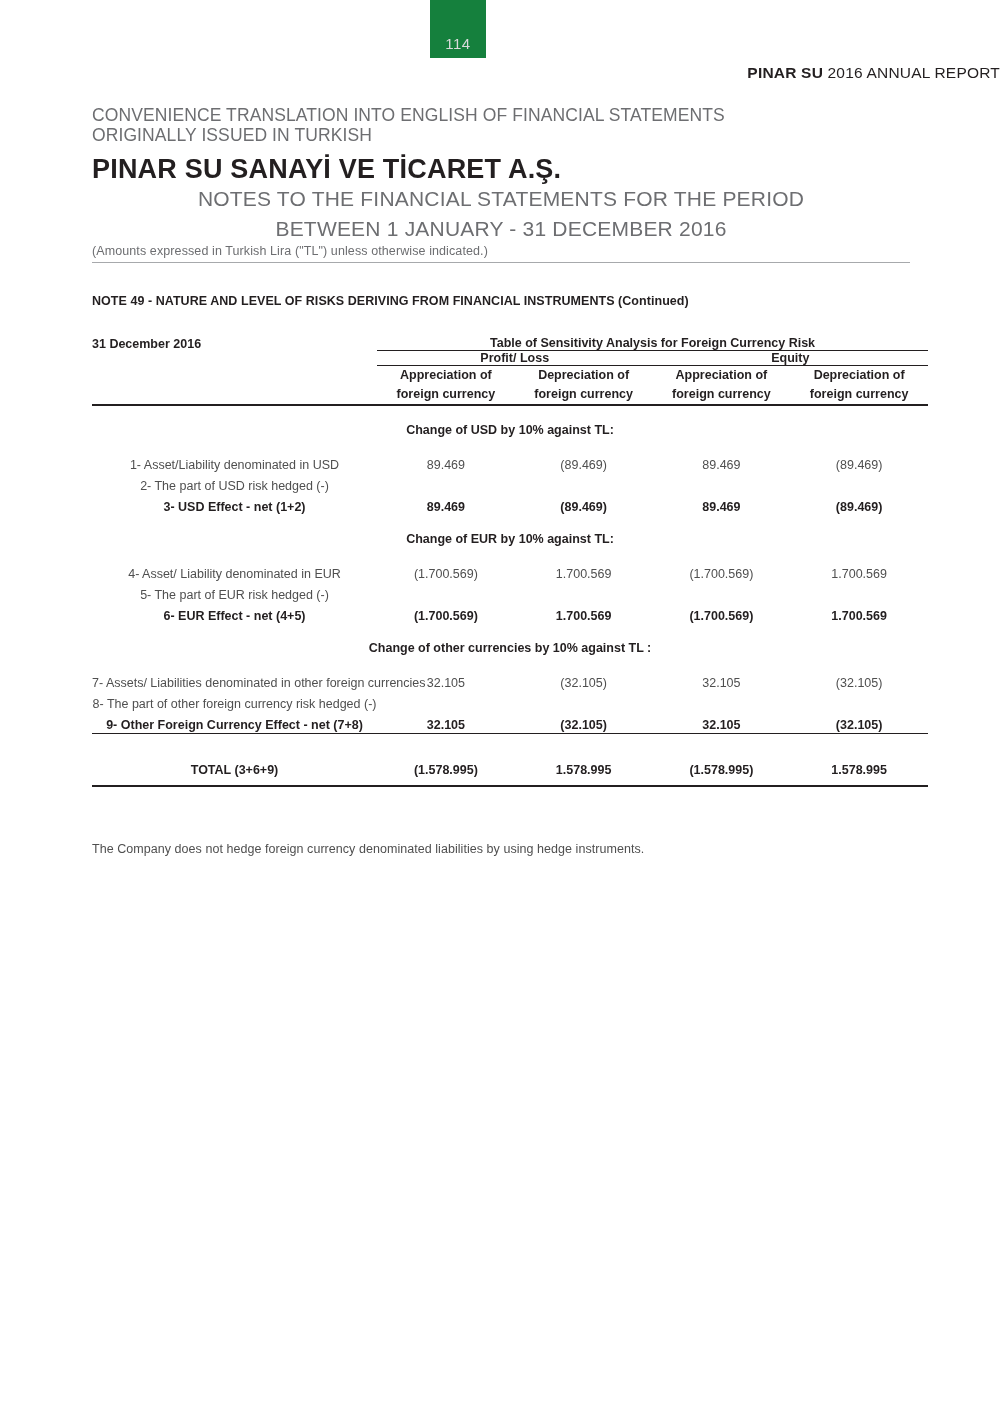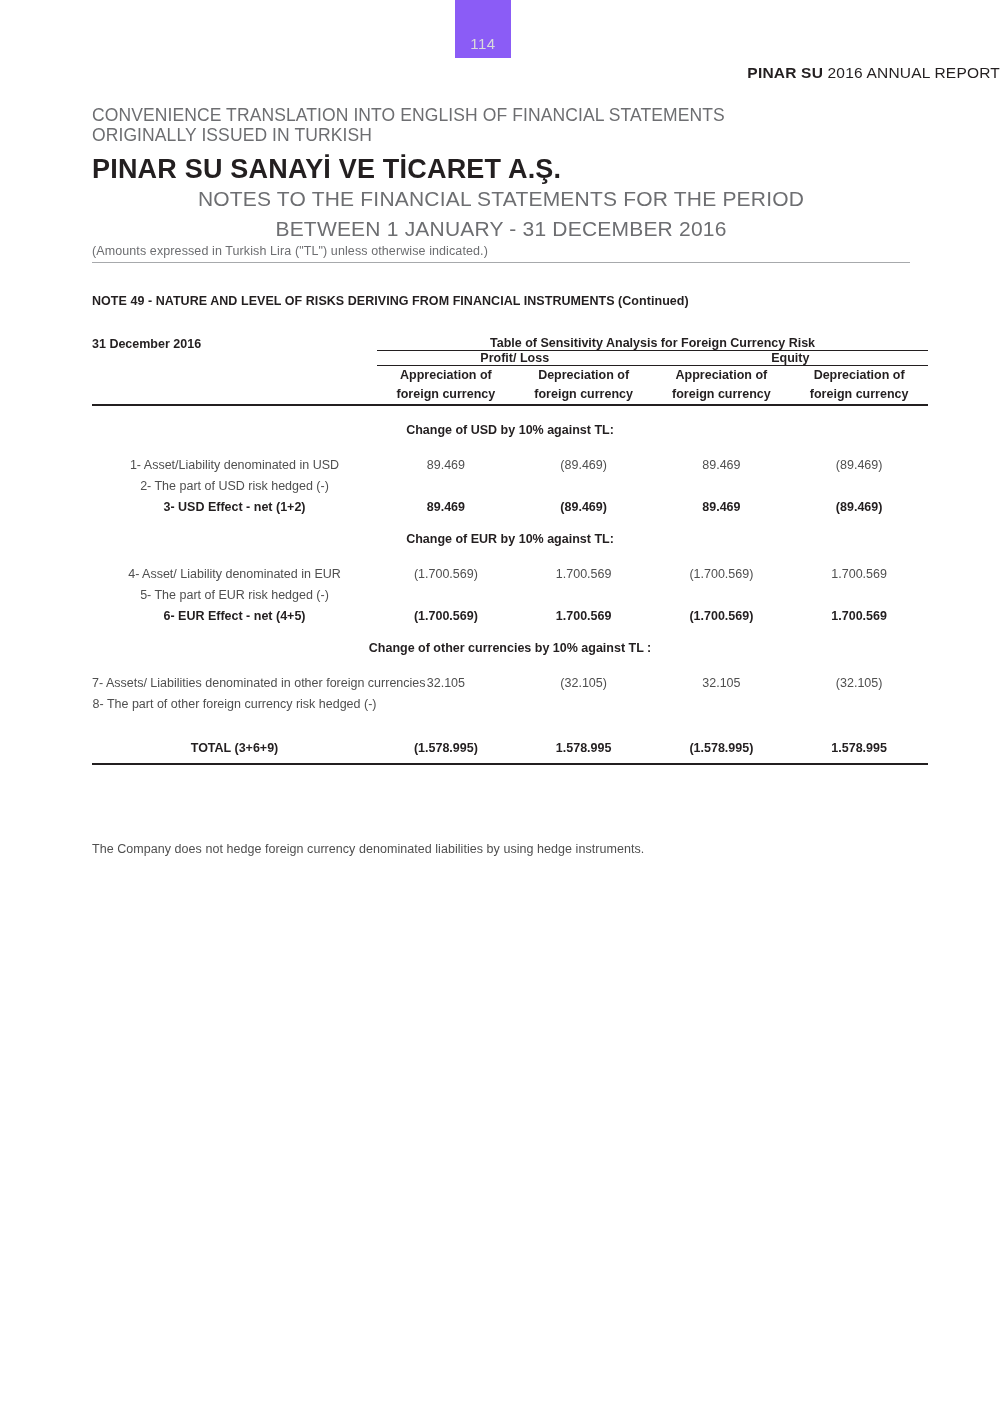--- a/index.html
+++ b/index.html
@@ -11,25 +11,25 @@
     width: 1000px;
     height: 1414px;
     position: relative;
     font-family: "Liberation Sans", sans-serif;
     -webkit-font-smoothing: antialiased;
   }
 
   
   .page-tab {
     position: absolute;
-    left: 455px;
+    left: 430px;
     top: 0;
     width: 56px;
     height: 58px;
-    background: #8b5cf6;
+    background: #15803d;
     color: #d9dadb;
     font-size: 15px;
     display: flex;
     align-items: flex-end;
     justify-content: center;
     padding-bottom: 6px;
     box-sizing: border-box;
     letter-spacing: 0.5px;
   }
 
@@ -331,20 +331,27 @@
         <td class="num">32.105</td>
         <td class="num">(32.105)</td>
       </tr>
       <tr class="r-normal">
         <td class="lbl">8- The part of other foreign currency risk hedged (-)</td>
         <td class="num"></td>
         <td class="num"></td>
         <td class="num"></td>
         <td class="num"></td>
       </tr>
+      <tr class="r-bold">
+        <td class="lbl rule-thin">9- Other Foreign Currency Effect - net (7+8)</td>
+        <td class="num rule-thin">32.105</td>
+        <td class="num rule-thin">(32.105)</td>
+        <td class="num rule-thin">32.105</td>
+        <td class="num rule-thin">(32.105)</td>
+      </tr>
 
       <tr class="r-spacer-lg">
           <td colspan="5"></td>
         </tr>
 
       <tr class="r-total">
         <td class="lbl line-below-total">TOTAL (3+6+9)</td>
         <td class="num line-below-total">(1.578.995)</td>
         <td class="num line-below-total">1.578.995</td>
         <td class="num line-below-total">(1.578.995)</td>

